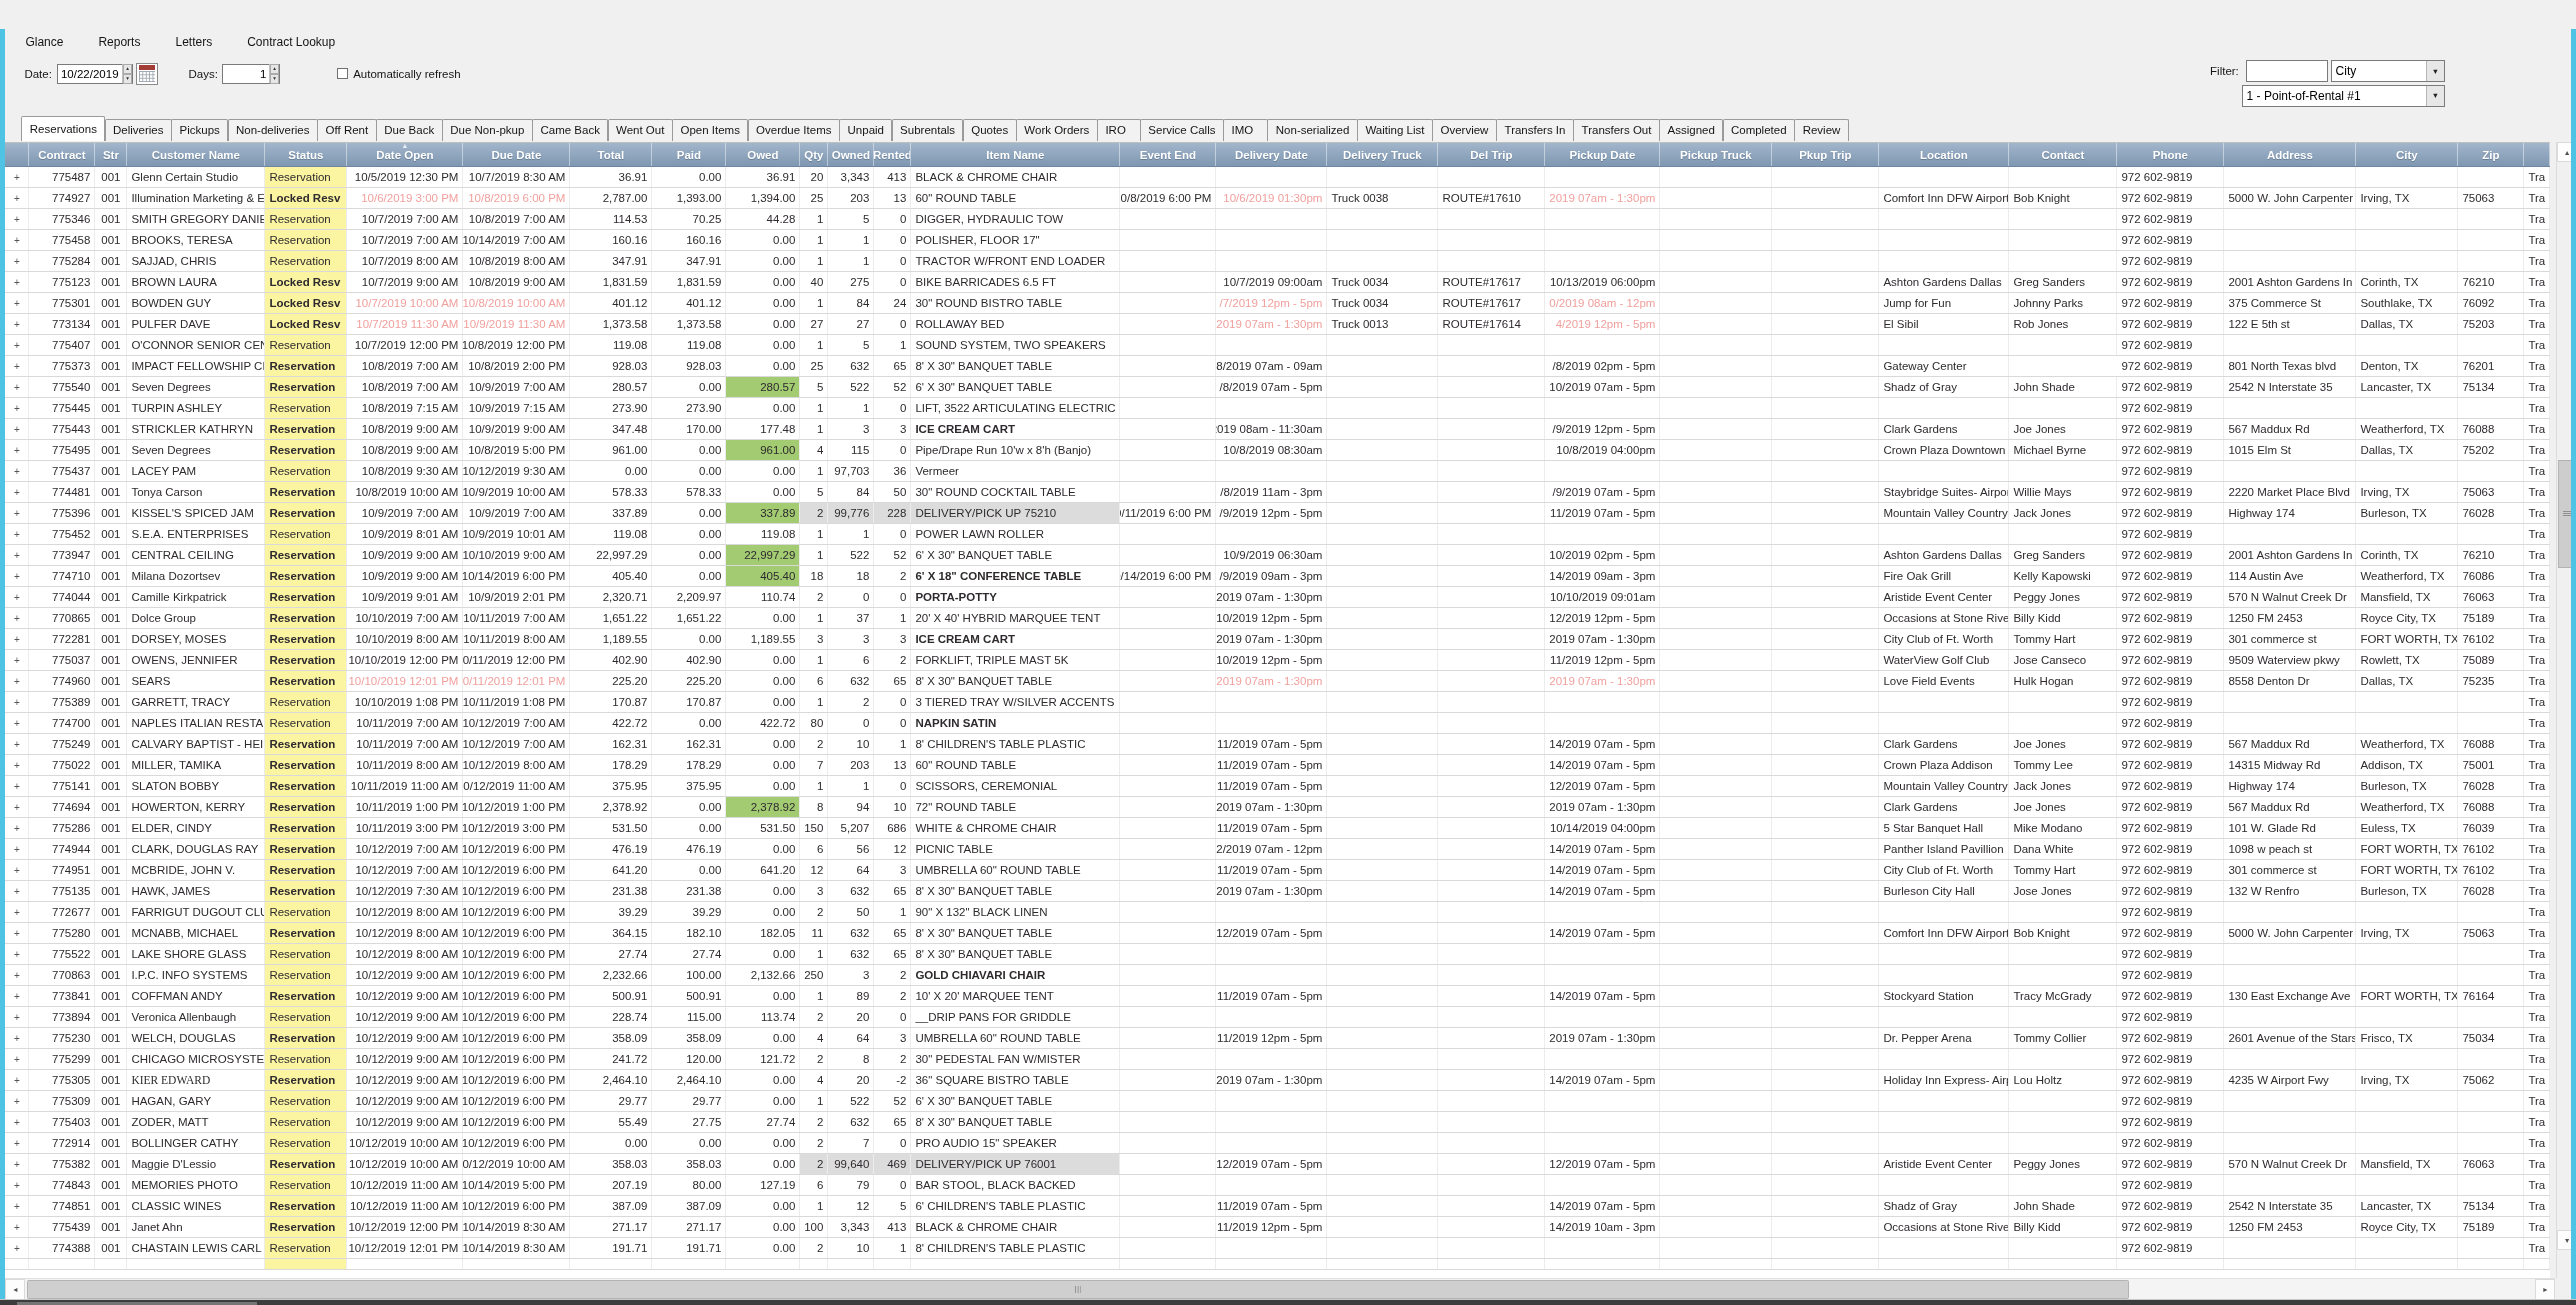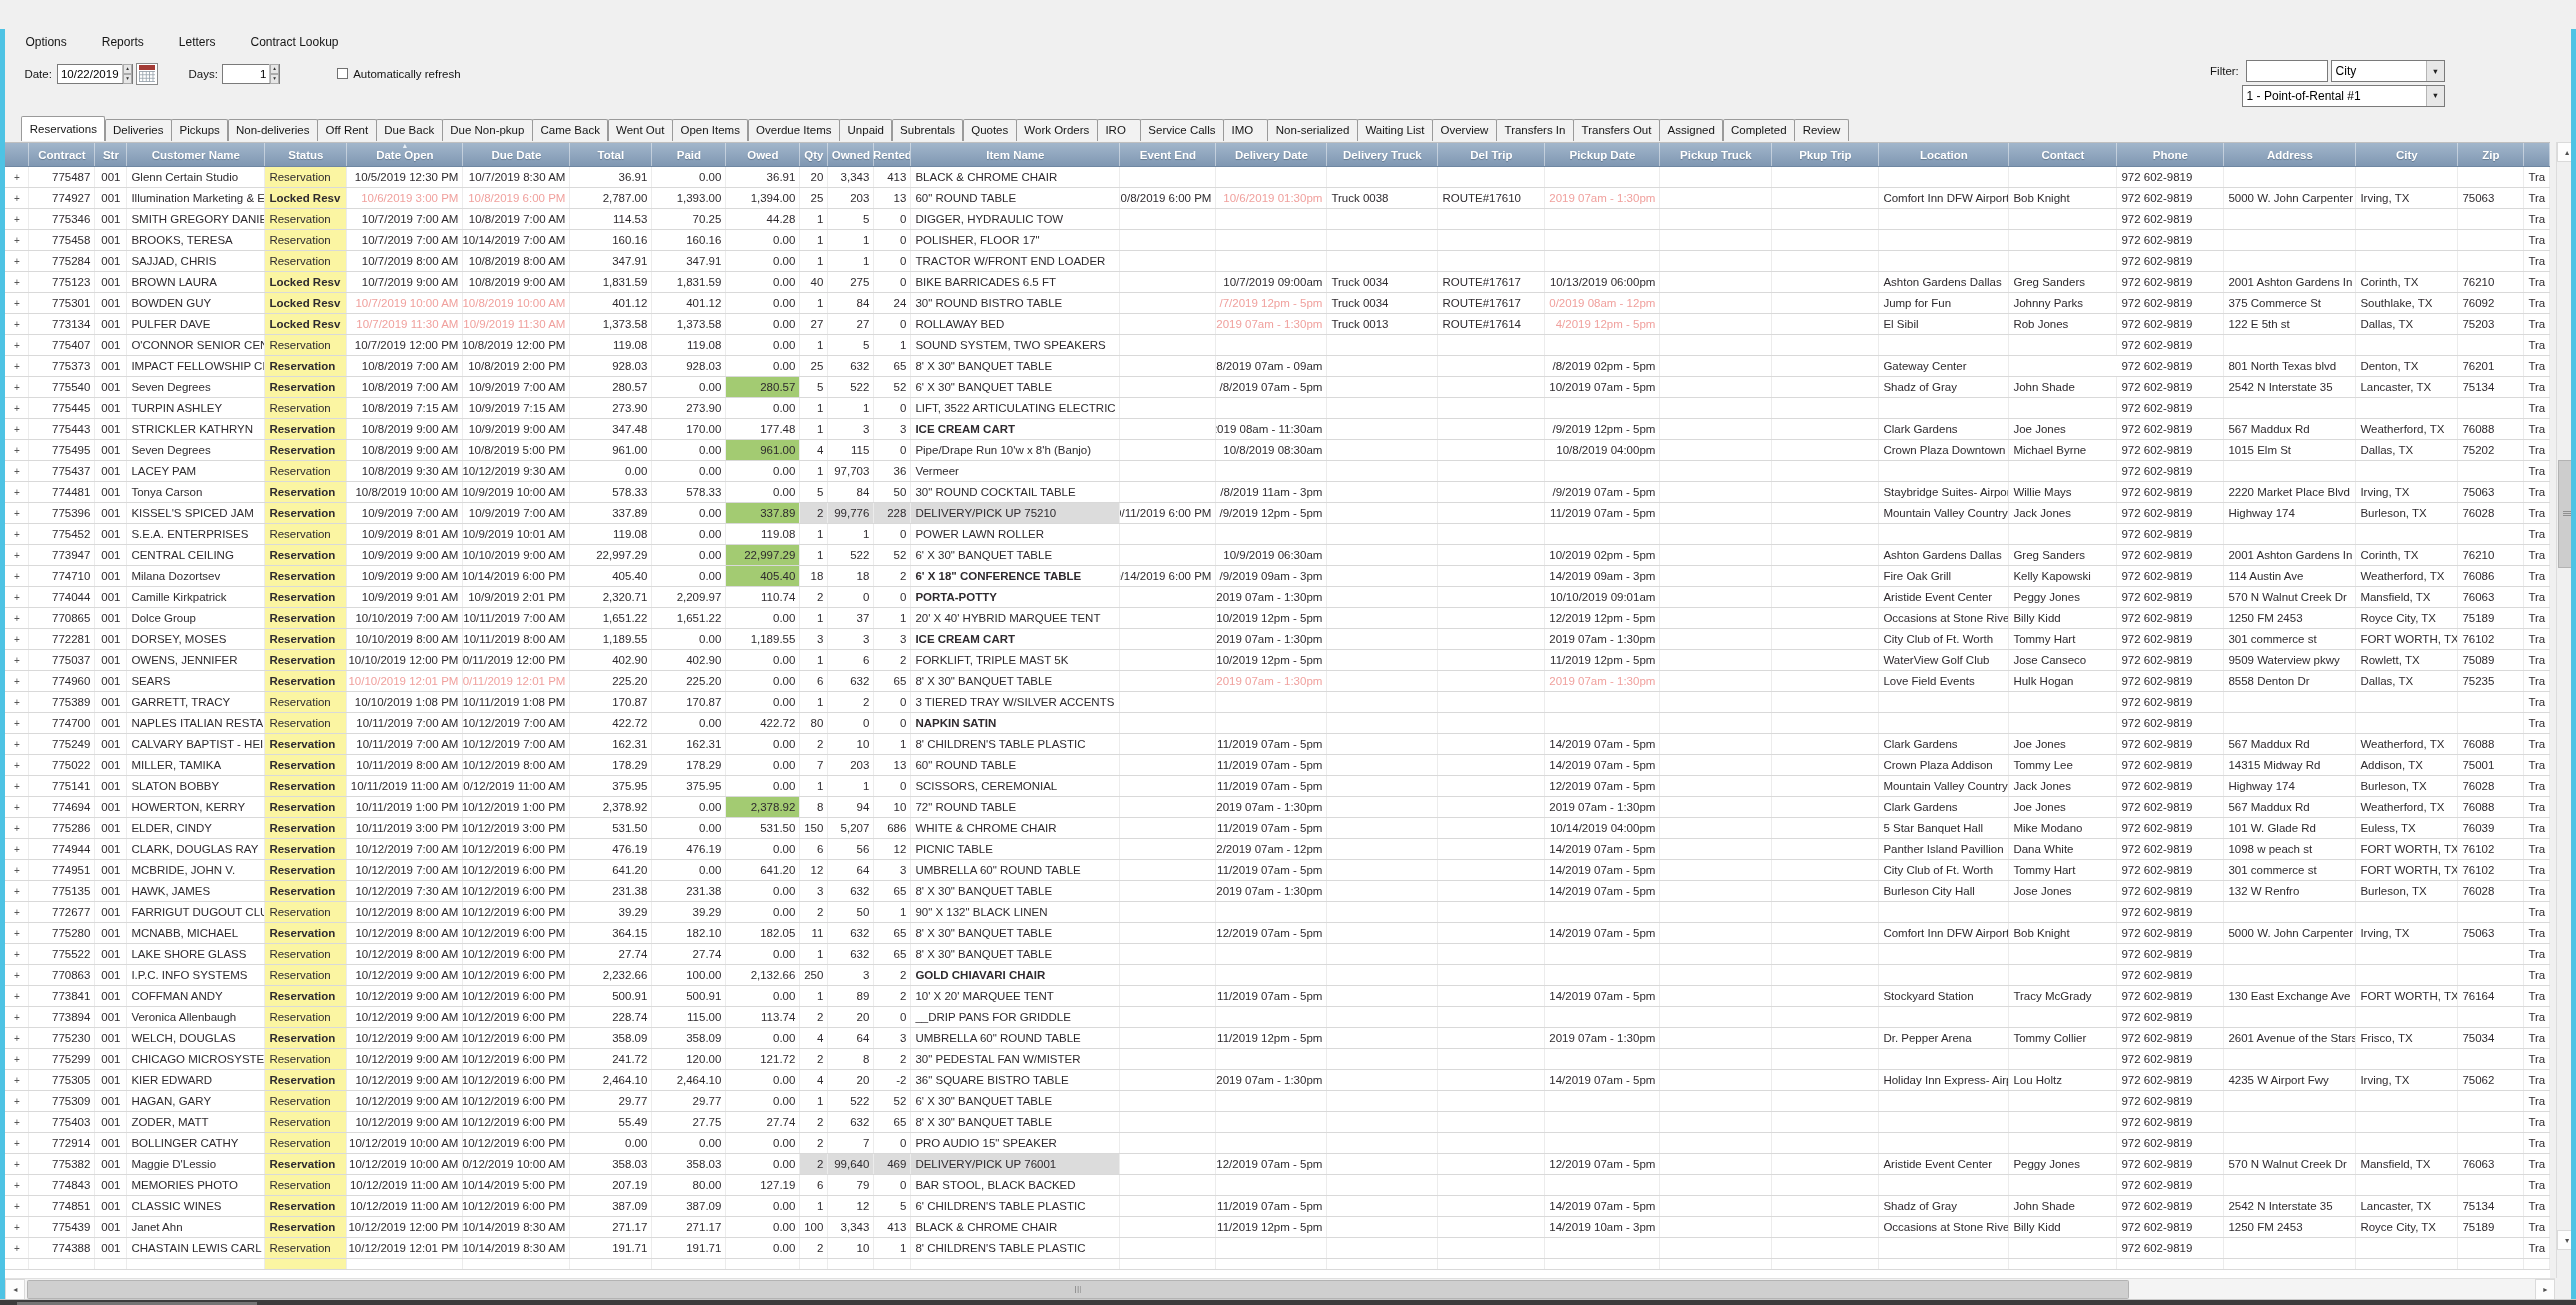--- a/index.html
+++ b/index.html
@@ -66,21 +66,21 @@
   #bottomthumb{position:absolute;left:17px;top:1.4px;width:240px;height:4.7px;background:#757575;}
 </style>
 </head>
 <body>
 
 <div id="win">
   <div class="side-edge" id="edge-l"></div>
   <div class="side-edge" id="edge-r"></div>
 
   <div id="menubar">
-      <div class="menu-item">Options</div>
+      <div class="menu-item">Glance</div>
       <div class="menu-item">Reports</div>
       <div class="menu-item">Letters</div>
       <div class="menu-item">Contract Lookup</div>
     </div>
 
   <div id="toolbar">
     <div class="tb-abs" style="left:19px;top:8px;">
       <span class="tlabel">Date:</span>
       <span class="field" style="width:76px;margin-left:5.4px;">
         <input value="10/22/2019" style="">
@@ -1469,21 +1469,21 @@
           <div class="gcell " style="width: 107px;">972 602-9819</div>
           <div class="gcell " style="width: 132px;"></div>
           <div class="gcell " style="width: 102px;"></div>
           <div class="gcell " style="width: 66px;"></div>
           <div class="gcell " style="width: 26px;">Tra</div>
         </div>
         <div class="grow">
           <div class="gcell c plus" style="width: 24px;">+</div>
           <div class="gcell r" style="width: 66px;">775305</div>
           <div class="gcell c" style="width: 32px;">001</div>
-          <div class="gcell " style="width: 138px;">KIER EDWARD</div>
+          <div class="gcell " style="width: 138px; font-family: Liberation Serif, serif;">KIER EDWARD</div>
           <div class="gcell  status bold" style="width: 82px;">Reservation</div>
           <div class="gcell r" style="width: 116px;">10/12/2019 9:00 AM</div>
           <div class="gcell r" style="width: 107px;">10/12/2019 6:00 PM</div>
           <div class="gcell r" style="width: 82px;">2,464.10</div>
           <div class="gcell r" style="width: 74px;">2,464.10</div>
           <div class="gcell r" style="width: 74px;">0.00</div>
           <div class="gcell r" style="width: 28px;">4</div>
           <div class="gcell r" style="width: 46px;">20</div>
           <div class="gcell r" style="width: 37px;">-2</div>
           <div class="gcell " style="width: 209px;">36" SQUARE BISTRO TABLE</div>

